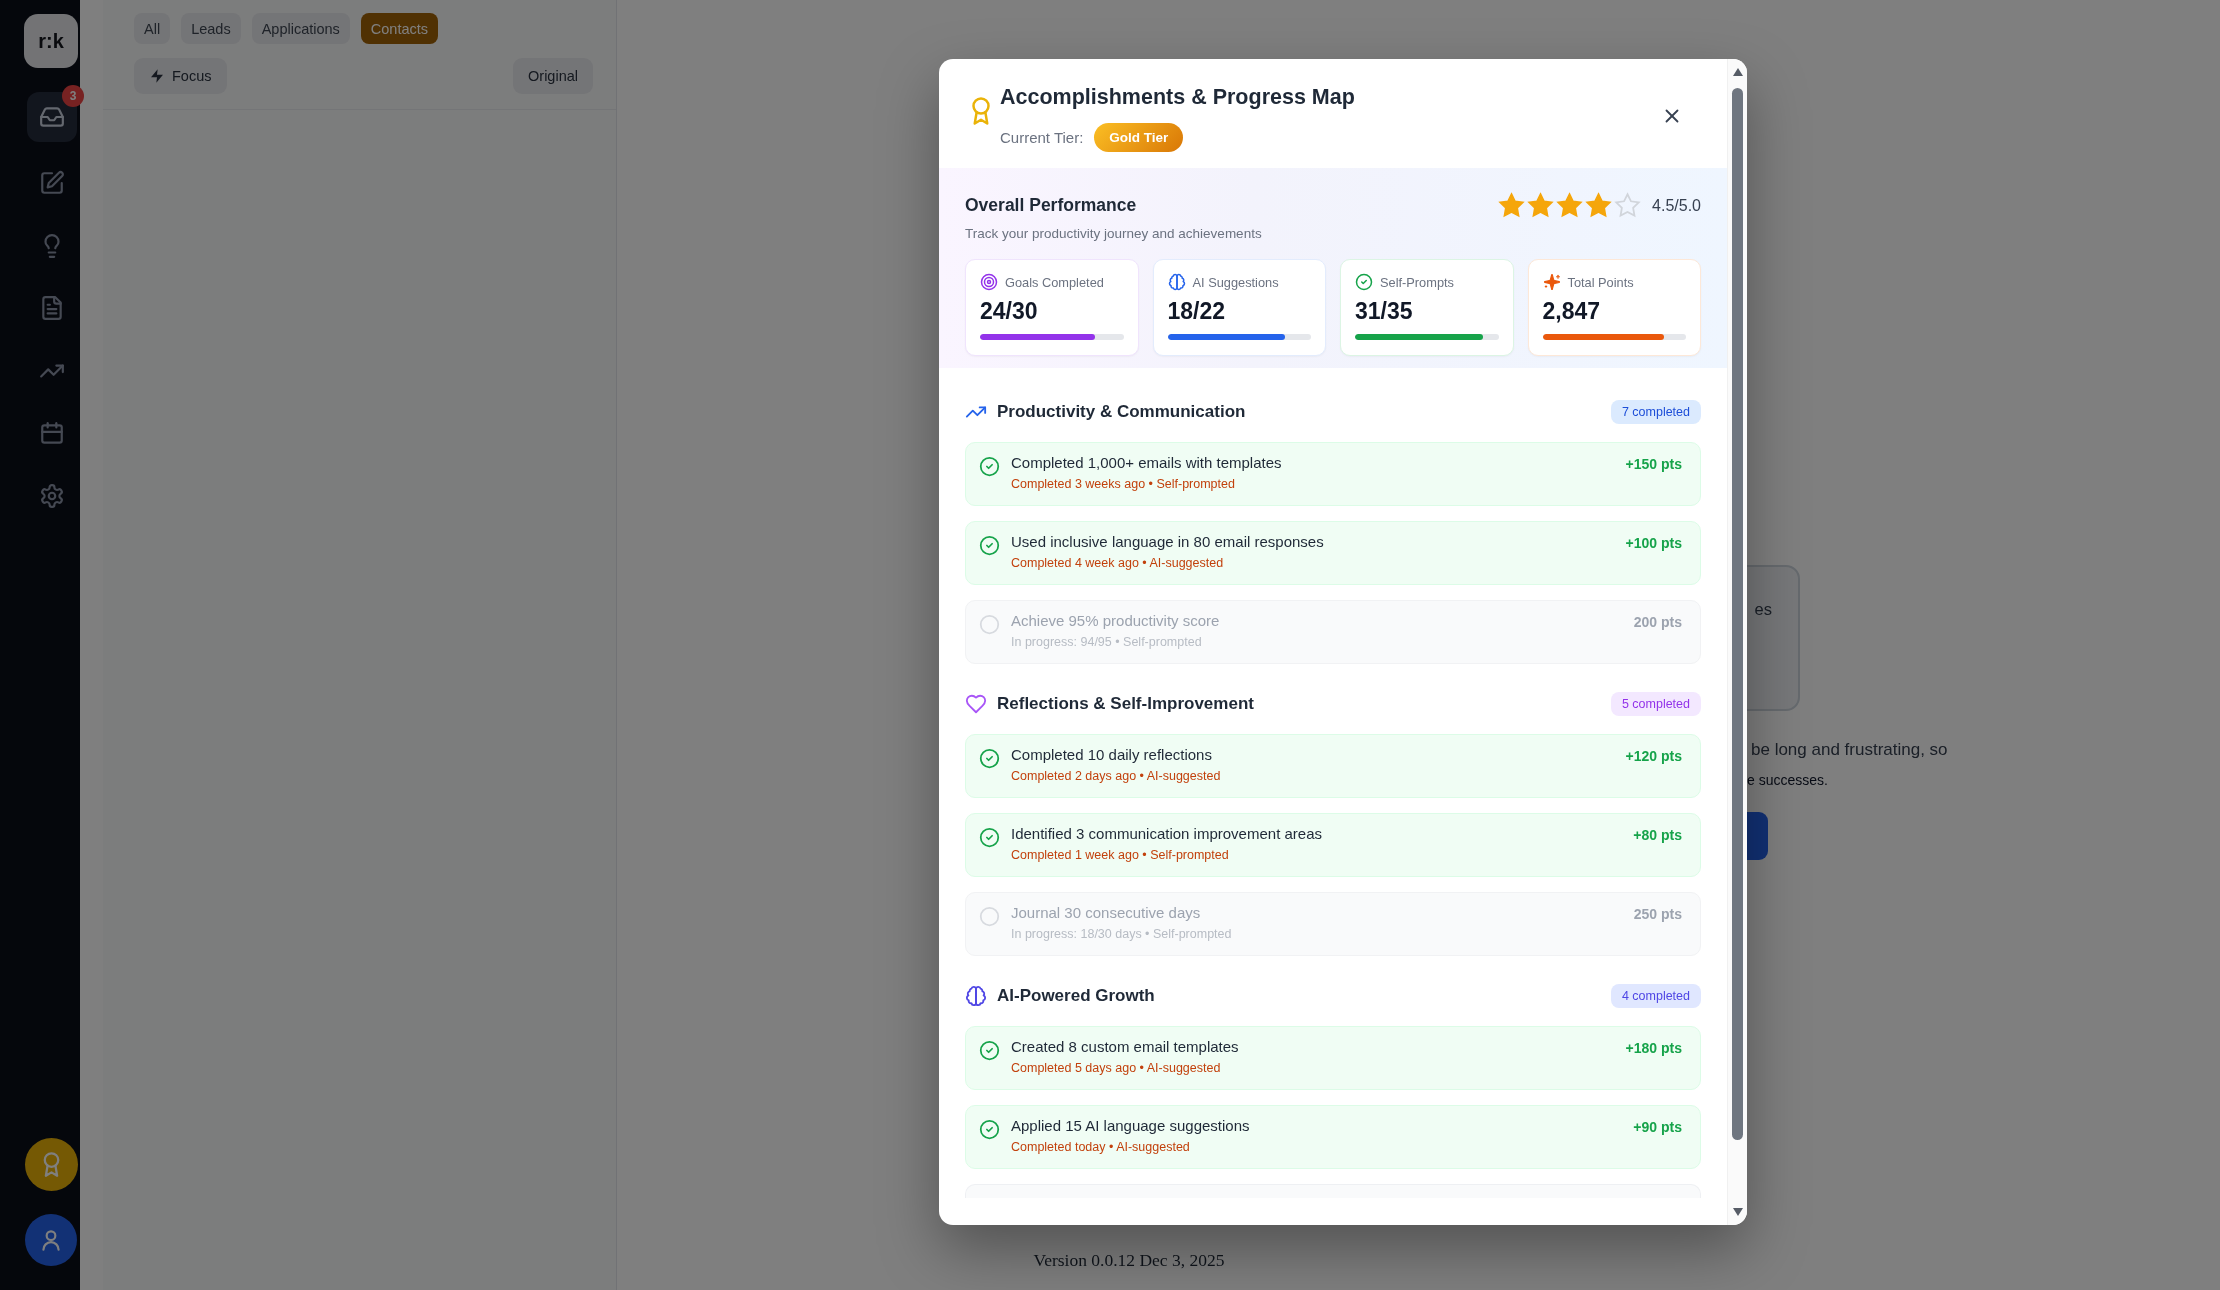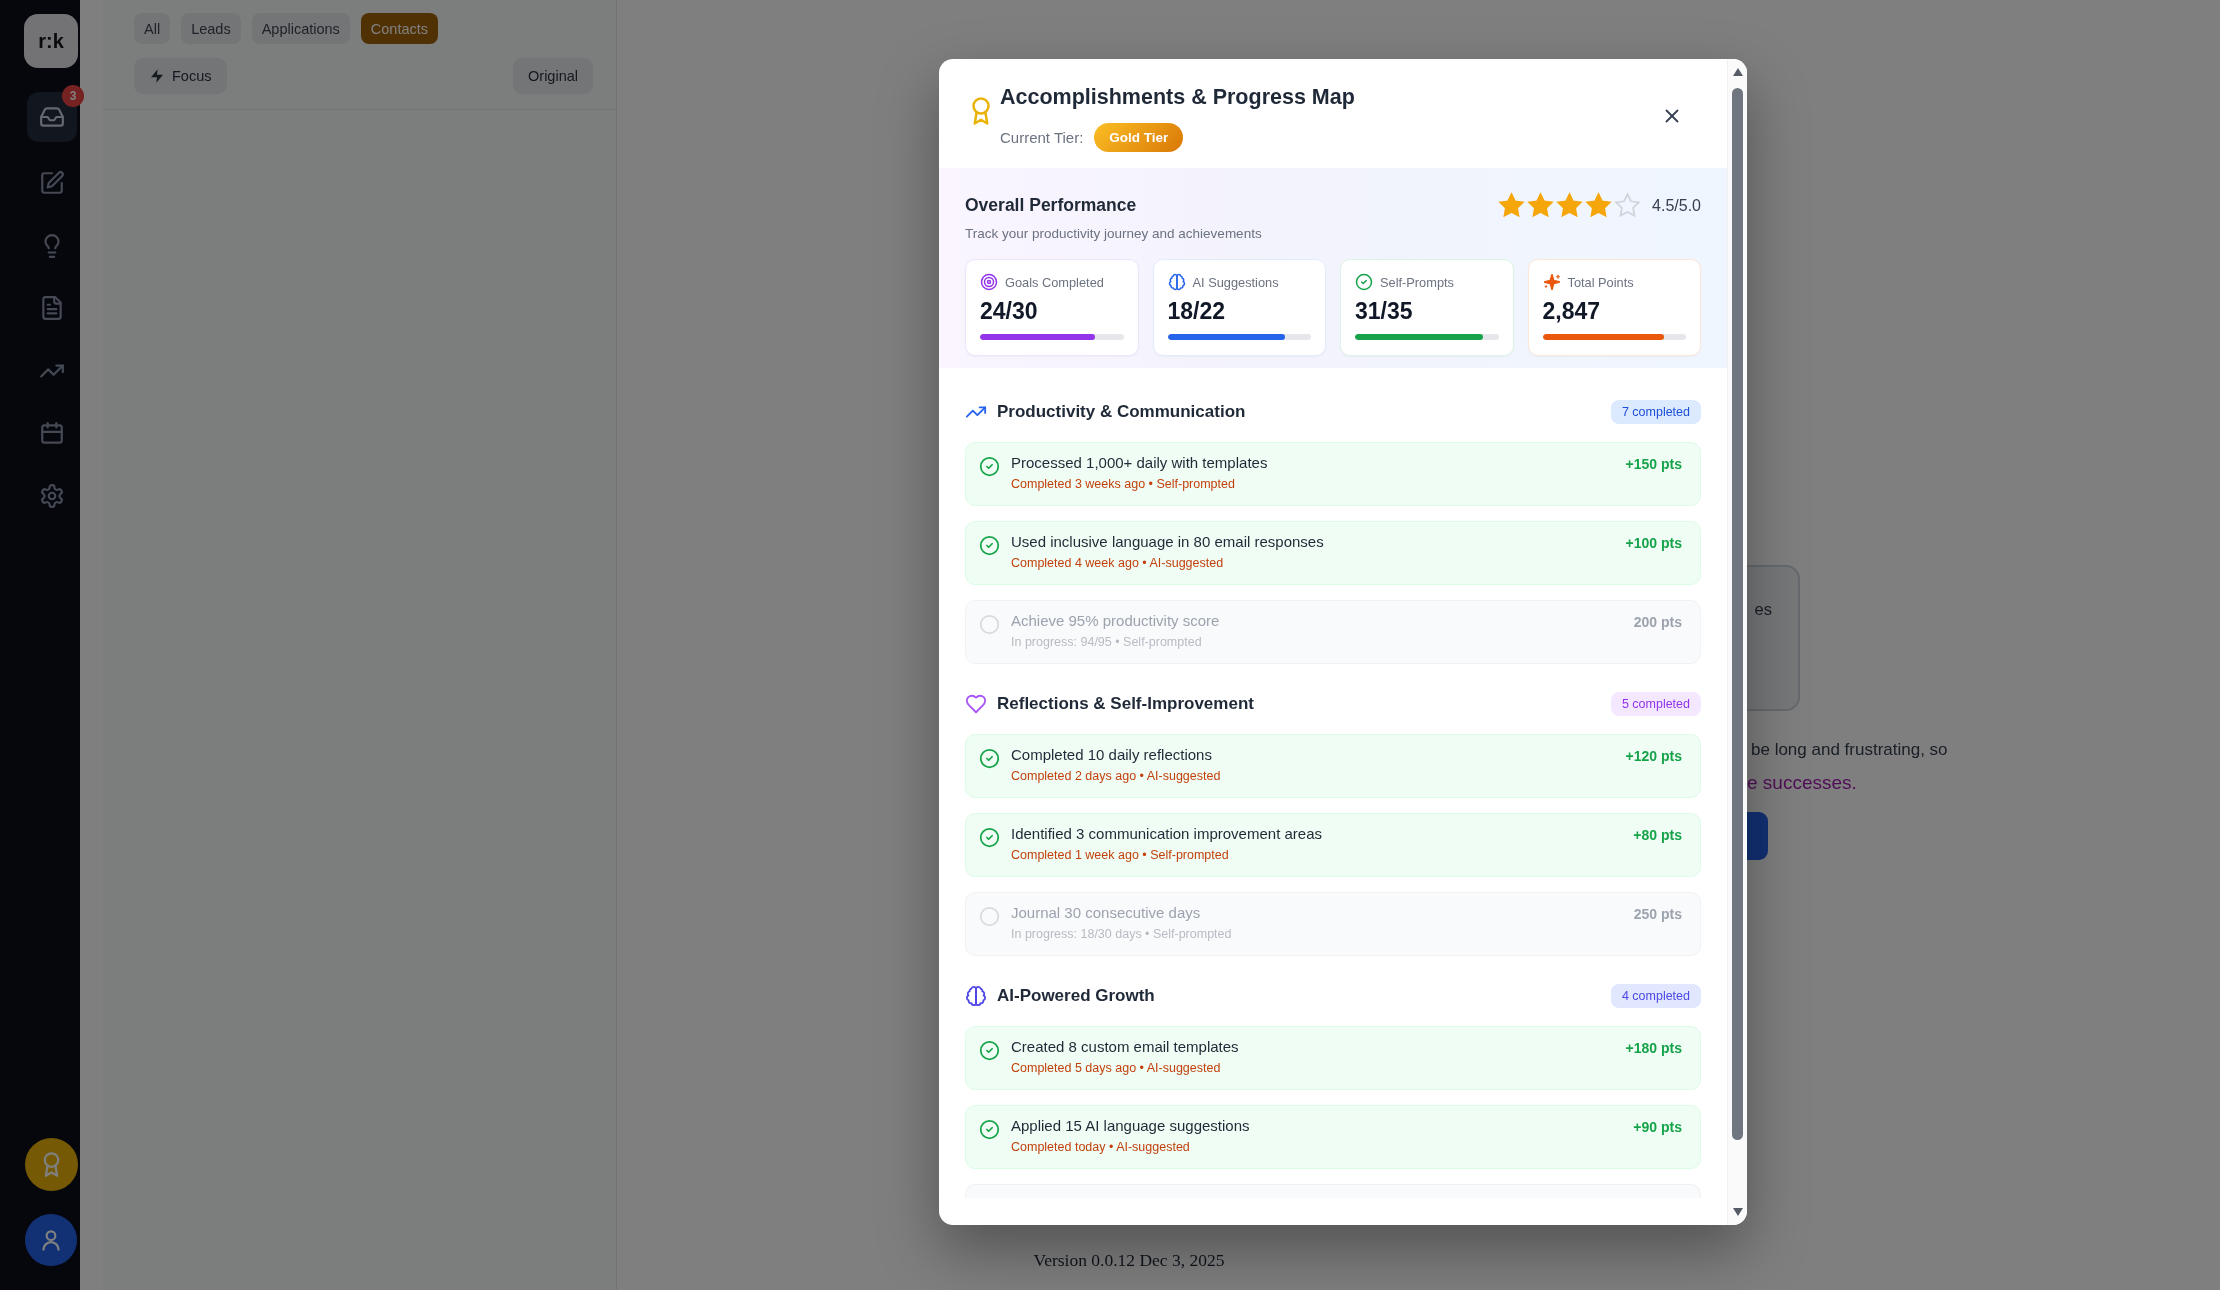--- a/index.html
+++ b/index.html
@@ -31,21 +31,21 @@
   .pill-btn { height:36px; padding:0 15px; border-radius:9px; background:#e9eaee; color:#2a3340; font-size:14.5px; font-weight:500;
               display:flex; align-items:center; gap:7px; cursor:pointer; }
   .focus-btn { position:absolute; left:31px; top:58px; }
   .original-btn { position:absolute; right:23px; top:58px; }
 
   
   .main-bg { position:absolute; left:618px; top:0; width:1602px; height:1290px; background:#fff; z-index:1; }
   .bg-card { position:absolute; left:1600px; top:565px; width:200px; height:146px; background:#eef1f4; border:2px solid #ccd4dd; border-radius:14px; z-index:1; }
   .bg-card span { position:absolute; right:26px; top:33px; font-size:16.5px; color:#374151; }
   .bg-line1 { position:absolute; left:1751px; top:740px; font-size:17px; color:#374151; z-index:1; }
-  .bg-line2 { position:absolute; left:1747px; top:772px; font-size:19px; color:#a21caf; z-index:1; }
+  .bg-line2 { position:absolute; left:1747px; top:772px; font-size:14px; color:#0f172a; z-index:1; }
   .bg-btn { position:absolute; left:1660px; top:812px; width:108px; height:48px; background:#2563eb; border-radius:9px; z-index:1; }
   .version { position:absolute; left:1129px; top:1250px; transform:translateX(-50%); font-family:"Liberation Serif", serif;
              font-size:17.5px; color:#1f2937; z-index:1; white-space:nowrap; }
 
   
   .overlay { position:absolute; inset:0; background:rgba(0,0,0,0.5); z-index:10; }
 
   
   .modal { position:absolute; left:939px; top:59px; width:808px; height:1166px; background:#fff; border-radius:14px;
            box-shadow:0 25px 60px rgba(0,0,0,.35); z-index:20; overflow:hidden; }
@@ -379,21 +379,21 @@
           </div>
 
           <div class="ach-item">
             <span class="ach-ico">
                 <svg viewBox="0 0 24 24" fill="none" stroke="currentColor" stroke-width="2" stroke-linecap="round" stroke-linejoin="round">
                   <circle cx="12" cy="12" r="10"></circle>
                   <path class="check-path" d="m9 12 2 2 4-4"></path>
                 </svg>
               </span>
             <span class="ach-mid">
-                <span class="ach-title" style="display:block">Processed 1,000+ daily with templates</span>
+                <span class="ach-title" style="display:block">Completed 1,000+ emails with templates</span>
                 <span class="ach-meta" style="display:block">Completed 3 weeks ago • Self-prompted</span>
               </span>
             <span class="ach-pts">+150 pts</span>
           </div>
 
           <div class="ach-item">
             <span class="ach-ico">
                 <svg viewBox="0 0 24 24" fill="none" stroke="currentColor" stroke-width="2" stroke-linecap="round" stroke-linejoin="round">
                   <circle cx="12" cy="12" r="10"></circle>
                   <path class="check-path" d="m9 12 2 2 4-4"></path>

